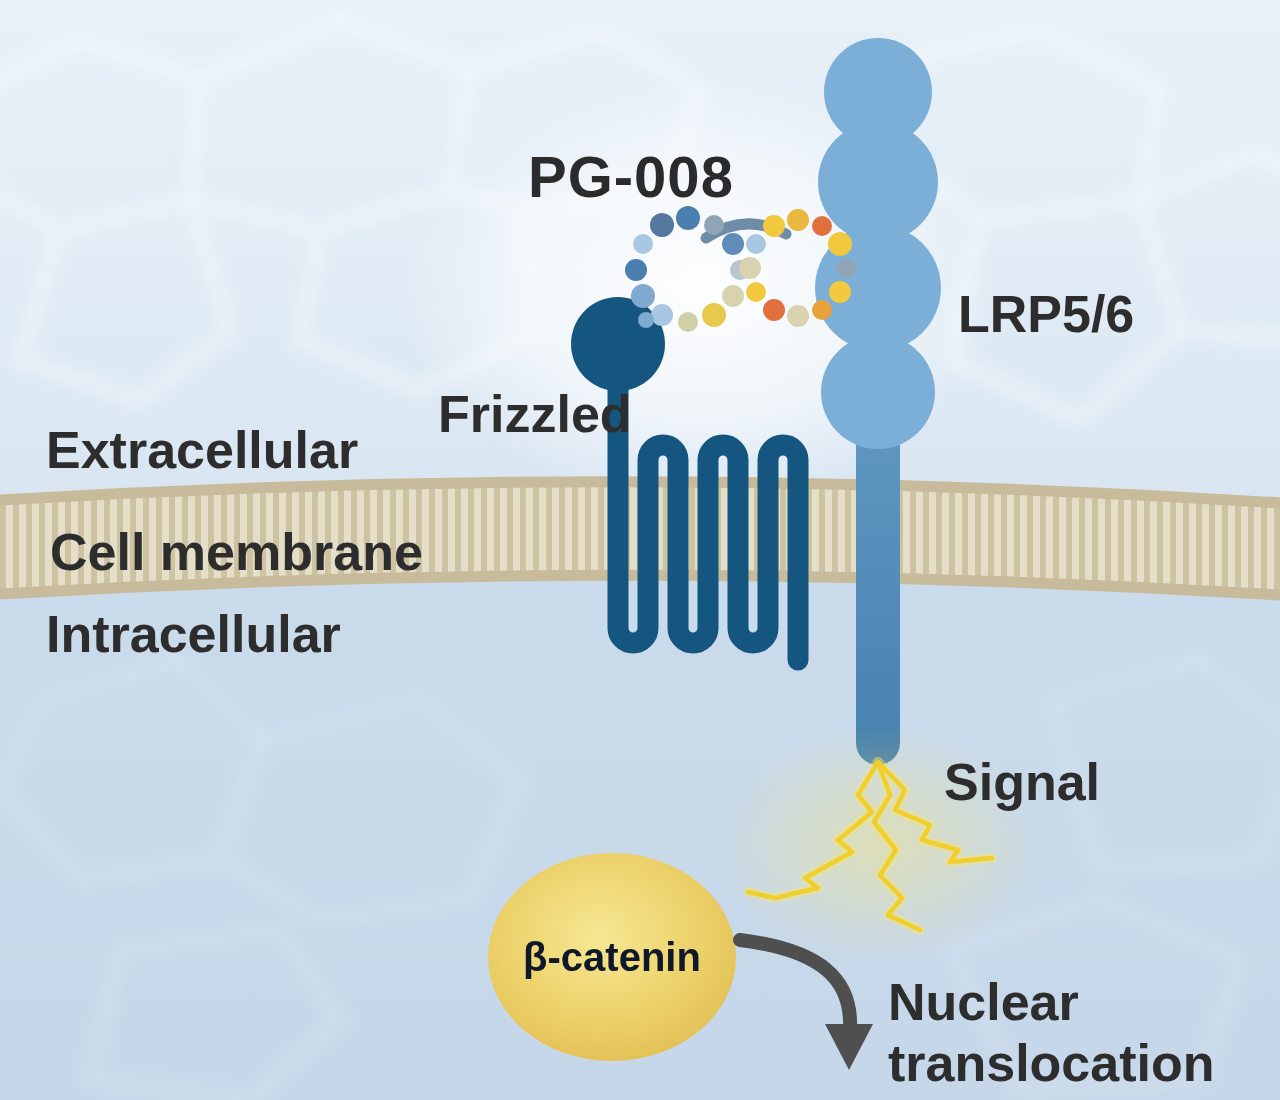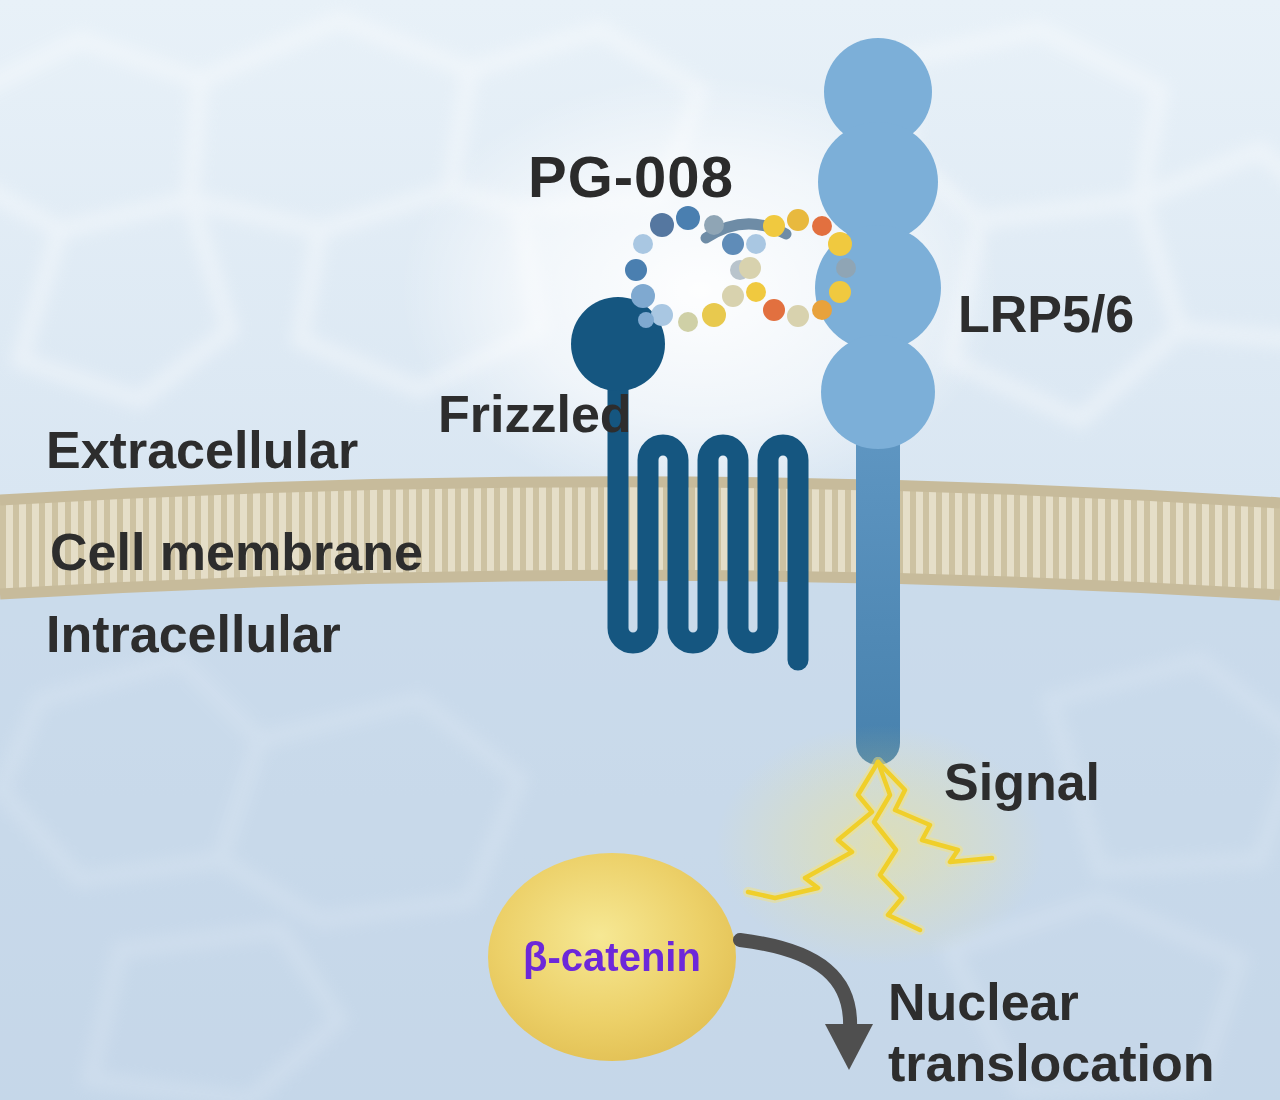--- a/index.html
+++ b/index.html
@@ -24,21 +24,21 @@
     color:#2b2b2b;
     font-weight:700;
     font-size:58px;
     letter-spacing:1px;
     margin-top:17px;
   }
   .catenin-label{
     position:absolute;
     left:612px;top:957px;
     transform:translate(-50%,-50%);
-    color:#6d28d9;
+    color:#0f172a;
     font-weight:600;
     font-size:40px;
   }
 </style>
 </head>
 <body>
 
 <div class="stage">
 
   <svg width="1280" height="1100" viewBox="0 0 1280 1100">

